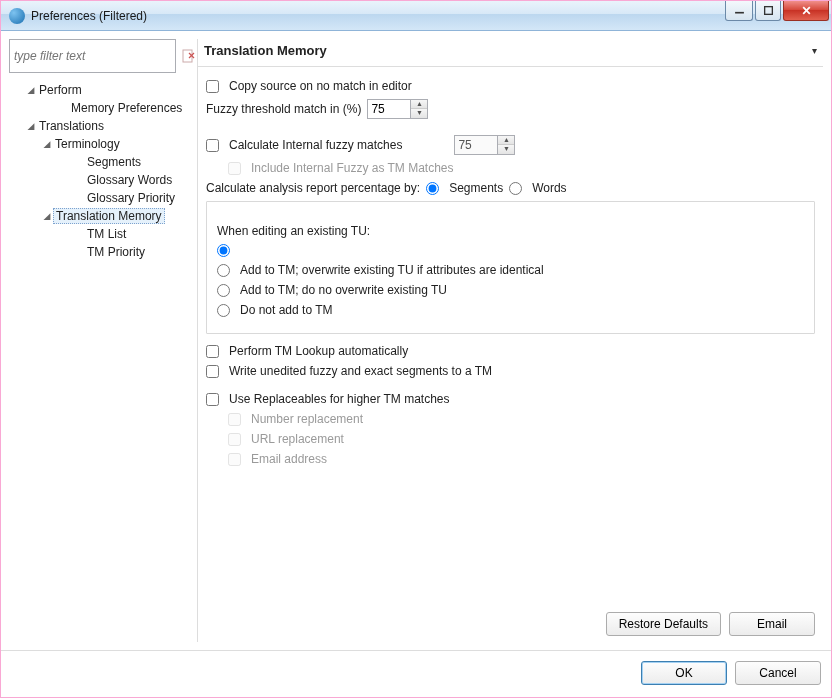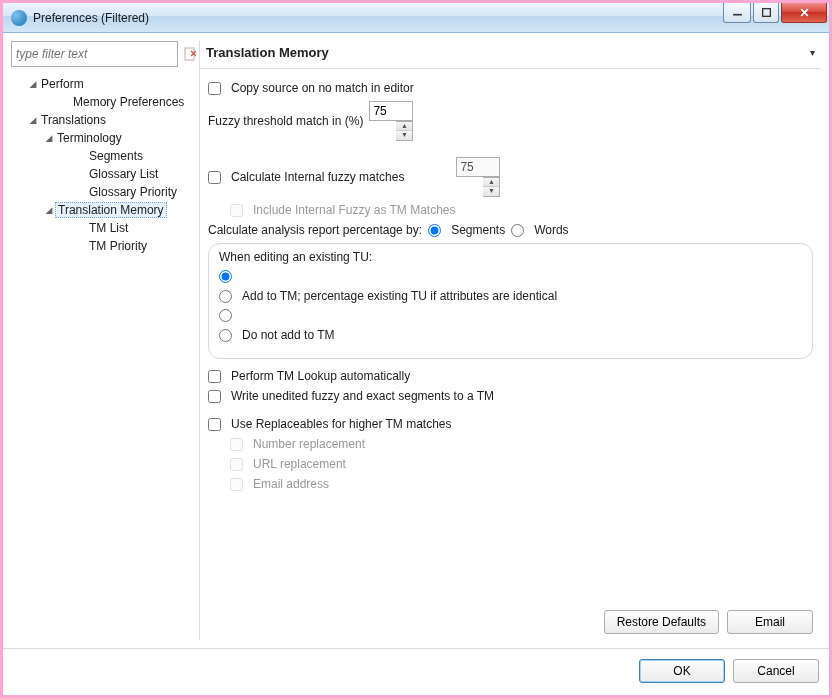--- a/index.html
+++ b/index.html
@@ -1,58 +1,58 @@
 <!DOCTYPE html>
 <html><head>
 <meta charset="utf-8">
 <style>
   * { box-sizing: border-box; }
   html, body { margin:0; padding:0; font-family: "Segoe UI", Tahoma, sans-serif; font-size:12px; color:#222; background:#4a90c2; }
-  .window { width:832px; height:698px; margin:0; background:#fff; border:3px solid #f9a8d4; box-shadow:0 0 10px rgba(0,0,0,.3); display:flex; flex-direction:column; }
+  .window { width:832px; height:698px; margin:0; background:#fff; border:1px solid #f9a8d4; box-shadow:0 0 10px rgba(0,0,0,.3); display:flex; flex-direction:column; }
   
   .titlebar { height:30px; background:linear-gradient(to bottom,#eaf3fb 0%,#d7e8f7 45%,#bcd7ef 46%,#d4e7f7 100%); display:flex; align-items:center; padding:0 0 0 8px; border-bottom:1px solid #8fb4d8; }
   .titlebar .appicon { width:16px; height:16px; border-radius:50%; background:radial-gradient(circle at 30% 30%,#7dc3f0,#1a6fb0); margin-right:6px; }
   .titlebar .title { flex:1; color:#1a1a1a; }
   .winbtns { display:flex; height:20px; margin-top:-10px; }
   .winbtn { width:30px; height:20px; margin-left:0; border:1px solid #6b89a8; border-top:none; background:linear-gradient(to bottom,#f4f8fc,#d7e5f1); display:flex; align-items:center; justify-content:center; font-size:10px; color:#333; border-radius:0 0 3px 3px; margin-right:2px;}
   .winbtn.min { width:28px; }
   .winbtn.max { width:26px; }
   .winbtn.close { width:46px; background:linear-gradient(to bottom,#f08f8a,#d74b3e 45%,#c62f22 46%,#e2614f); color:#fff; border-color:#9a2f23; }
   .winbtn svg { width:11px; height:11px; }
   
   .body { flex:1; display:flex; padding:8px; gap:8px; background:#fff; overflow:hidden;}
   
   .left { width:180px; display:flex; flex-direction:column; }
   .filterrow { display:flex; align-items:center; margin-bottom:6px; }
-  .filterrow input { flex:1; height:26px; border:1px solid #abadb3; padding:2px 4px; font-size:12px; color:#555; font-style:italic; }
+  .filterrow input { flex:1; height:34px; border:1px solid #abadb3; padding:2px 4px; font-size:12px; color:#555; font-style:italic; }
   .clearicon { width:16px; height:16px; margin-left:6px; display:flex; align-items:center; justify-content:center; color:#b88; }
   .tree { flex:1; border:none; overflow:auto; padding-top:2px;}
   .tree-item { display:flex; align-items:center; height:18px; white-space:nowrap; cursor:default;}
   .tree-item .arrow { width:12px; display:inline-block; text-align:center; color:#666; font-size:9px;}
   .tree-item .label { padding:0 2px; }
   .tree-item.selected .label { border:1px dotted #7da2ce; background:#e5f1fb; }
   .ind1 { padding-left:16px; } .ind2 { padding-left:32px; } .ind3 { padding-left:48px; } .ind4 { padding-left:64px; }
   
   .right { flex:1; display:flex; flex-direction:column; border-left:1px solid #ddd; padding-left:0;}
   .section-header { display:flex; align-items:center; padding:4px 6px 8px 6px; border-bottom:1px solid #ddd; }
   .section-header h1 { margin:0; font-size:13px; font-weight:bold; flex:1; }
   .section-header .menuarrow { color:#333; font-size:10px;}
   .content { flex:1; padding:10px 8px 0 8px; overflow:auto; }
   .row { display:flex; align-items:center; margin:2px 0 6px 0; gap:6px;}
   .indent { padding-left:22px; }
   input[type=checkbox], input[type=radio] { margin:0 4px 0 0; width:13px; height:13px; vertical-align:middle;}
   label { vertical-align:middle; }
-  .spinner { display:flex; align-items:flex-end;flex-direction:column; }
+  .spinner { display:flex; align-items:flex-end; }
   .spinner input { width:44px; height:20px; border:1px solid #abadb3; text-align:left; padding:1px 3px; font-size:12px;}
   .spinbtns { display:flex; flex-direction:column; border:1px solid #abadb3; border-left:none; }
   .spinbtns div { width:16px; height:9px; background:linear-gradient(#f6f6f6,#e4e4e4); font-size:7px; line-height:7px; text-align:center; color:#555; border-bottom:1px solid #ccc;}
   .spinbtns div:last-child{border-bottom:none;}
   .disabled { color:#9a9a9a; }
   .disabled input[type=checkbox]{ opacity:.6;}
-  .groupbox { border:1px solid #d9d9d9; border-radius:12px; padding:8px 10px 10px 10px; margin:6px 0 10px 0;}
+  .groupbox { border:1px solid #d9d9d9; border-radius:1px; padding:24px 10px 10px 10px; margin:6px 0 10px 0;}
   .btnrow { display:flex; justify-content:flex-end; gap:8px; padding:6px 8px; }
   button.std { min-width:86px; height:24px; border:1px solid #acacac; background:linear-gradient(#fdfdfd,#ececec); border-radius:3px; font-size:12px; padding:0 12px; }
   button.std.default { border:1px solid #3c7fb1; box-shadow:0 0 0 1px #a4d1f3 inset; }
   .bottombar { border-top:1px solid #ddd; padding:10px 10px 12px 10px; display:flex; justify-content:flex-end; gap:8px; background:#fff;}
 </style>
 </head>
 <body>
 
 <div class="window">
 
@@ -108,21 +108,21 @@
         <div class="tree-item ind2">
             <span class="arrow">◢</span>
             <span class="label">Terminology</span>
           </div>
         <div class="tree-item ind4">
             <span class="arrow"></span>
             <span class="label">Segments</span>
           </div>
         <div class="tree-item ind4">
             <span class="arrow"></span>
-            <span class="label">Glossary List</span>
+            <span class="label">Glossary Words</span>
           </div>
         <div class="tree-item ind4">
             <span class="arrow"></span>
             <span class="label">Glossary Priority</span>
           </div>
         <div class="tree-item ind2 selected">
             <span class="arrow">◢</span>
             <span class="label">Translation Memory</span>
           </div>
         <div class="tree-item ind4">
@@ -190,24 +190,25 @@
 
         <div class="groupbox">
           <div class="row" style="margin-top:-2px;">
               <label>When editing an existing TU:</label>
             </div>
           <div class="row">
               <input type="radio" name="tu" checked="" style="">
             </div>
           <div class="row">
               <input type="radio" name="tu" style="">
-              <label>Add to TM; percentage existing TU if attributes are identical</label>
+              <label>Add to TM; overwrite existing TU if attributes are identical</label>
             </div>
           <div class="row">
               <input type="radio" name="tu" style="">
+              <label>Add to TM; do no overwrite existing TU</label>
             </div>
           <div class="row">
               <input type="radio" name="tu" style="">
               <label>Do not add to TM</label>
             </div>
         </div>
 
         <div class="row">
           <input type="checkbox" style="">
           <label>Perform TM Lookup automatically</label>

